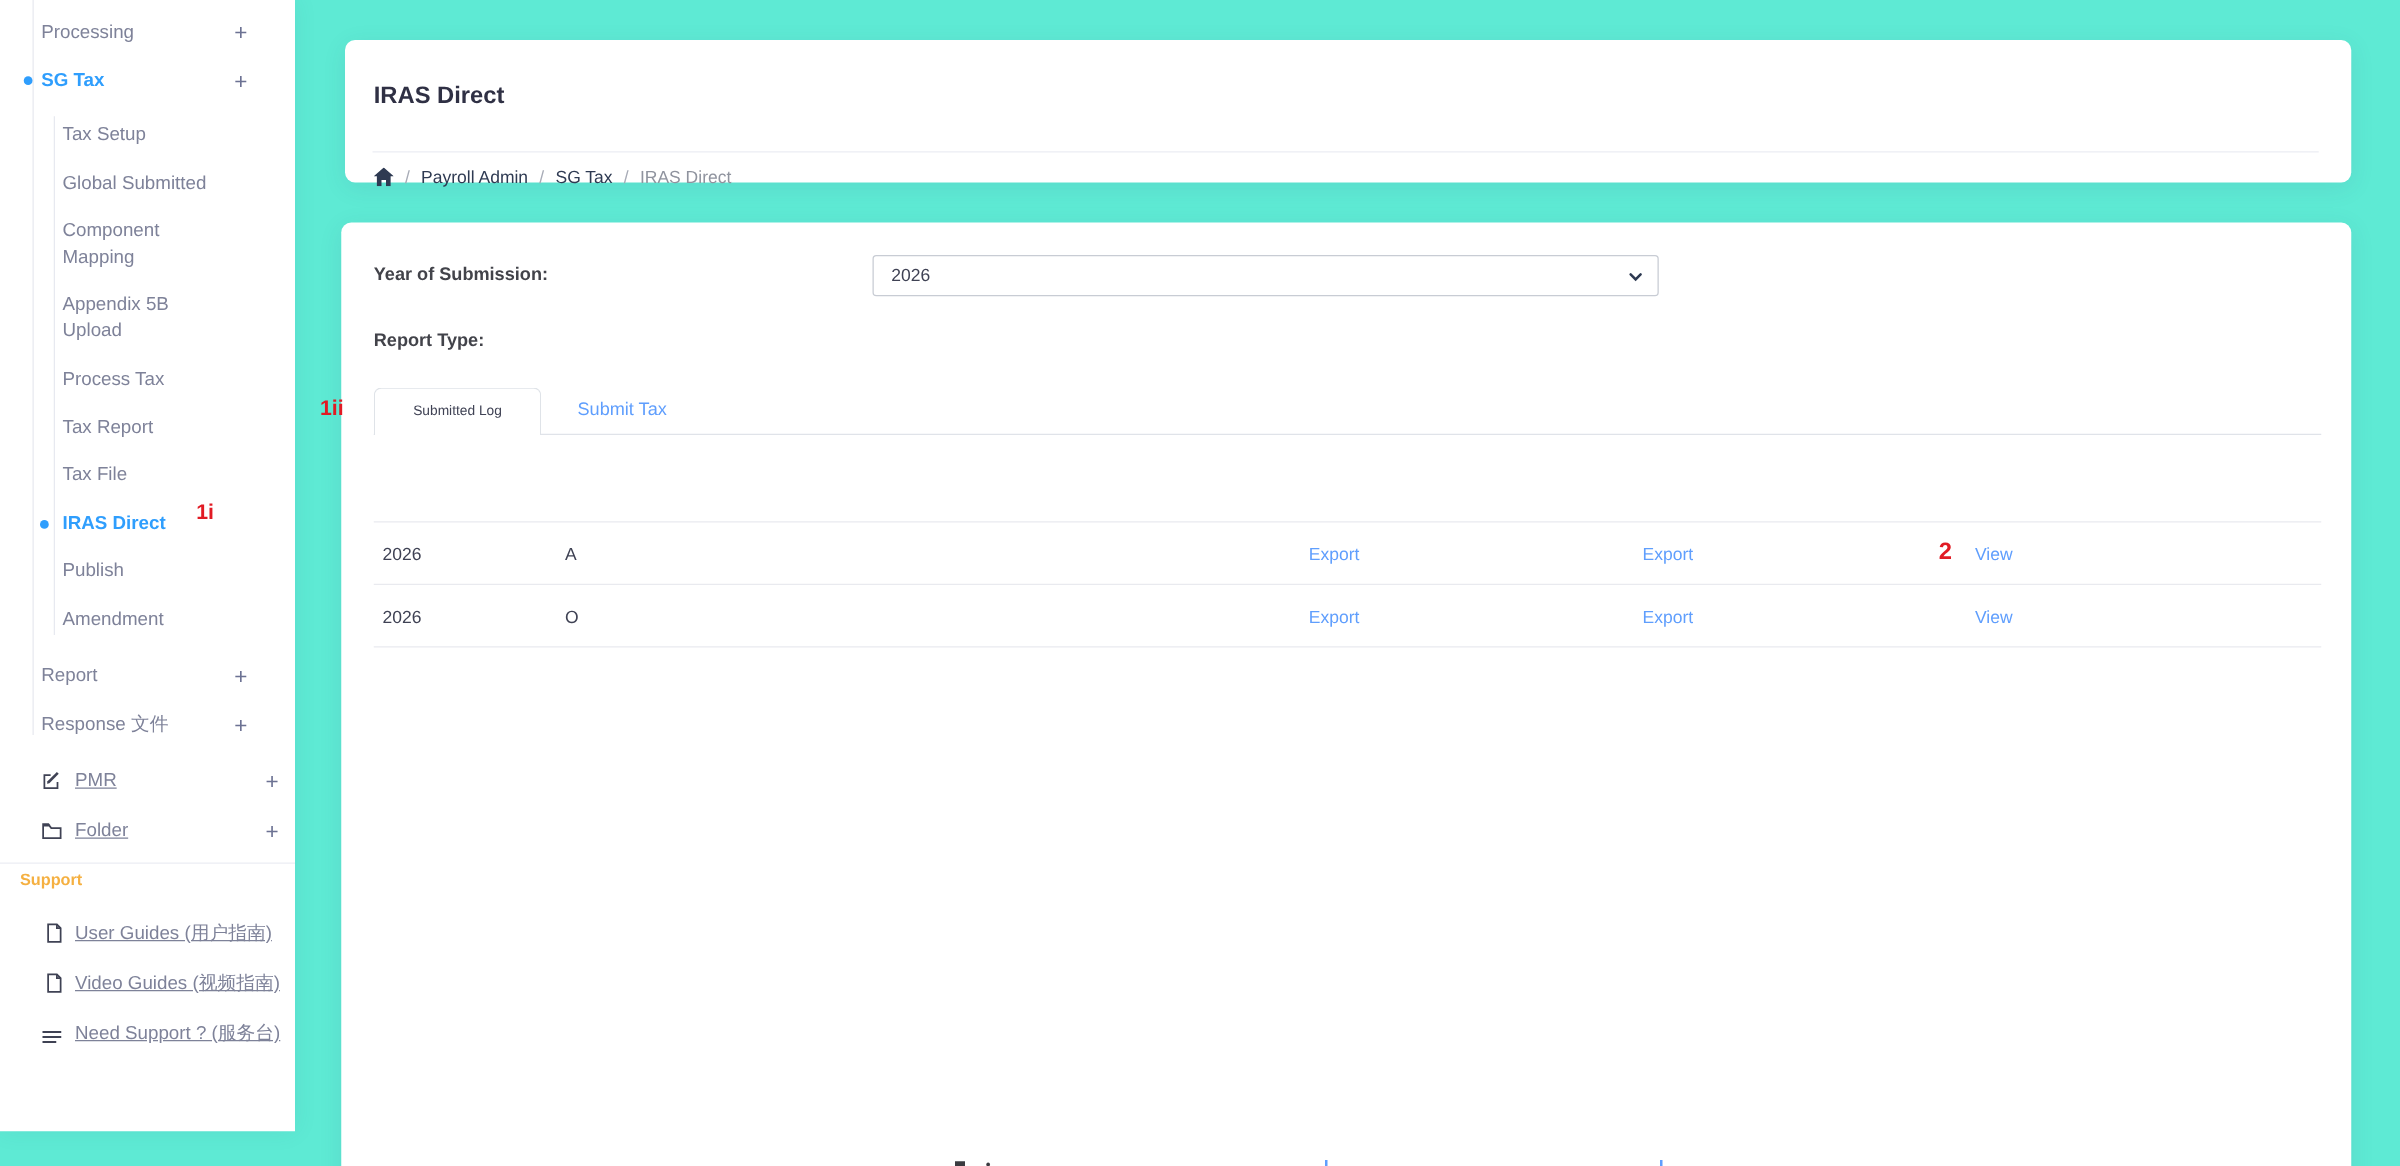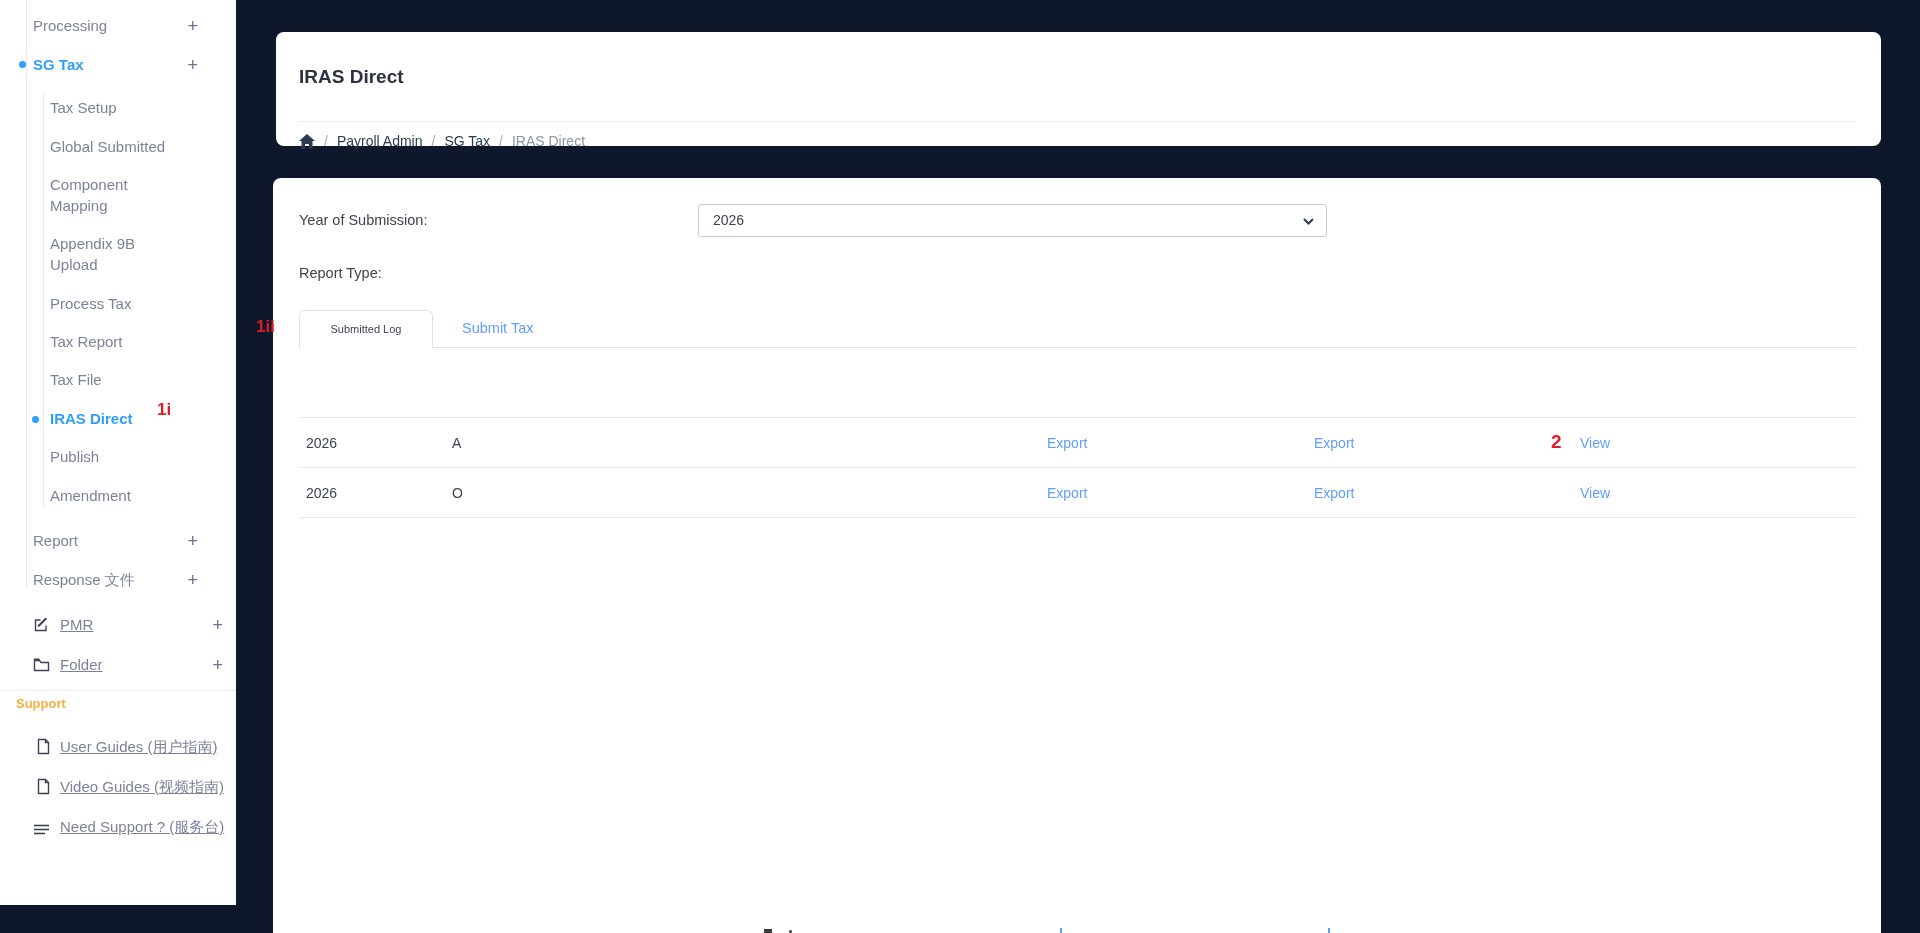--- a/index.html
+++ b/index.html
@@ -1,18 +1,18 @@
 <!DOCTYPE html>
 <html><head>
 <meta charset="utf-8">
 <style>
   * { margin:0; padding:0; box-sizing:border-box; }
   html,body { width:1920px; height:933px; }
   body { font-family:"Liberation Sans", sans-serif; }
-  .page { position:relative; width:1920px; height:933px; overflow:hidden; background:#0f172a; }
+  .page { position:relative; width:1920px; height:933px; overflow:hidden; background:#5eead4; }
 
   
   .sidebar { position:absolute; left:0; top:0; width:236px; height:905px; background:#ffffff;
              box-shadow:0 0 18px rgba(56,71,109,.08); z-index:3; }
   .tree-main { position:absolute; left:26px; top:0; width:1px; height:588px; background:#e7e9f0; }
   .tree-sub  { position:absolute; left:43px; top:93px; width:1px; height:415px; background:#e7e9f0; }
   .srow { position:absolute; left:0; width:236px; height:24px; line-height:24px;
           color:#7e8299; font-size:15px; cursor:pointer; }
   .srow .lbl { margin-left:33px; }
   .srow.child .lbl { margin-left:50px; display:inline-block; width:130px; line-height:21px; vertical-align:top; }
@@ -42,21 +42,21 @@
   .header-divider { position:absolute; left:22px; right:26px; top:89px; height:1px; background:#ebedf3; }
   .breadcrumb { position:absolute; left:23px; top:101px; display:flex; align-items:center; gap:9px; font-size:14px; }
   .crumb-link { color:#2e3a52; font-weight:500; cursor:pointer; }
   .crumb-sep { color:#a7abb6; font-weight:400; }
   .crumb-current { color:#8f939e; }
   .home-ic svg { width:16px; height:15px; display:block; }
 
   
   .main-card { position:absolute; left:273px; top:178px; width:1608px; height:790px; background:#fff;
                border-radius:8px; box-shadow:0 4px 20px rgba(56,71,109,.09); }
-  .f-label { position:absolute; left:26px; height:22px; line-height:22px; font-size:14.5px; font-weight:400; color:#42434a; }
+  .f-label { position:absolute; left:26px; height:22px; line-height:22px; font-size:14.5px; font-weight:700; color:#42434a; }
   .f-label.y { top:31px; }
   .f-label.r { top:84px; }
   .select { position:absolute; left:425px; width:629px; height:33px; border:1px solid #c8ccd4; border-radius:3px;
             background:#fff; font-size:14px; color:#3f4254; line-height:31px; padding-left:14px; cursor:pointer; }
   .select.y { top:26px; }
   .select.r { top:79px; }
   .chev { position:absolute; right:14px; top:11px; width:9px; height:9px; }
   .chev svg { display:block; }
 
   
@@ -107,21 +107,21 @@
     <div class="srow child" style="top:97px">
       <span class="lbl">Tax Setup</span>
     </div>
     <div class="srow child" style="top:136px">
       <span class="lbl">Global Submitted</span>
     </div>
     <div class="srow child two" style="top:174px">
       <span class="lbl">Component Mapping</span>
     </div>
     <div class="srow child two" style="top:233px">
-      <span class="lbl">Appendix 9B Upload</span>
+      <span class="lbl">Appendix 5B Upload</span>
     </div>
     <div class="srow child" style="top:293px">
       <span class="lbl">Process Tax</span>
     </div>
     <div class="srow child" style="top:331px">
       <span class="lbl">Tax Report</span>
     </div>
     <div class="srow child" style="top:369px">
       <span class="lbl">Tax File</span>
     </div>

